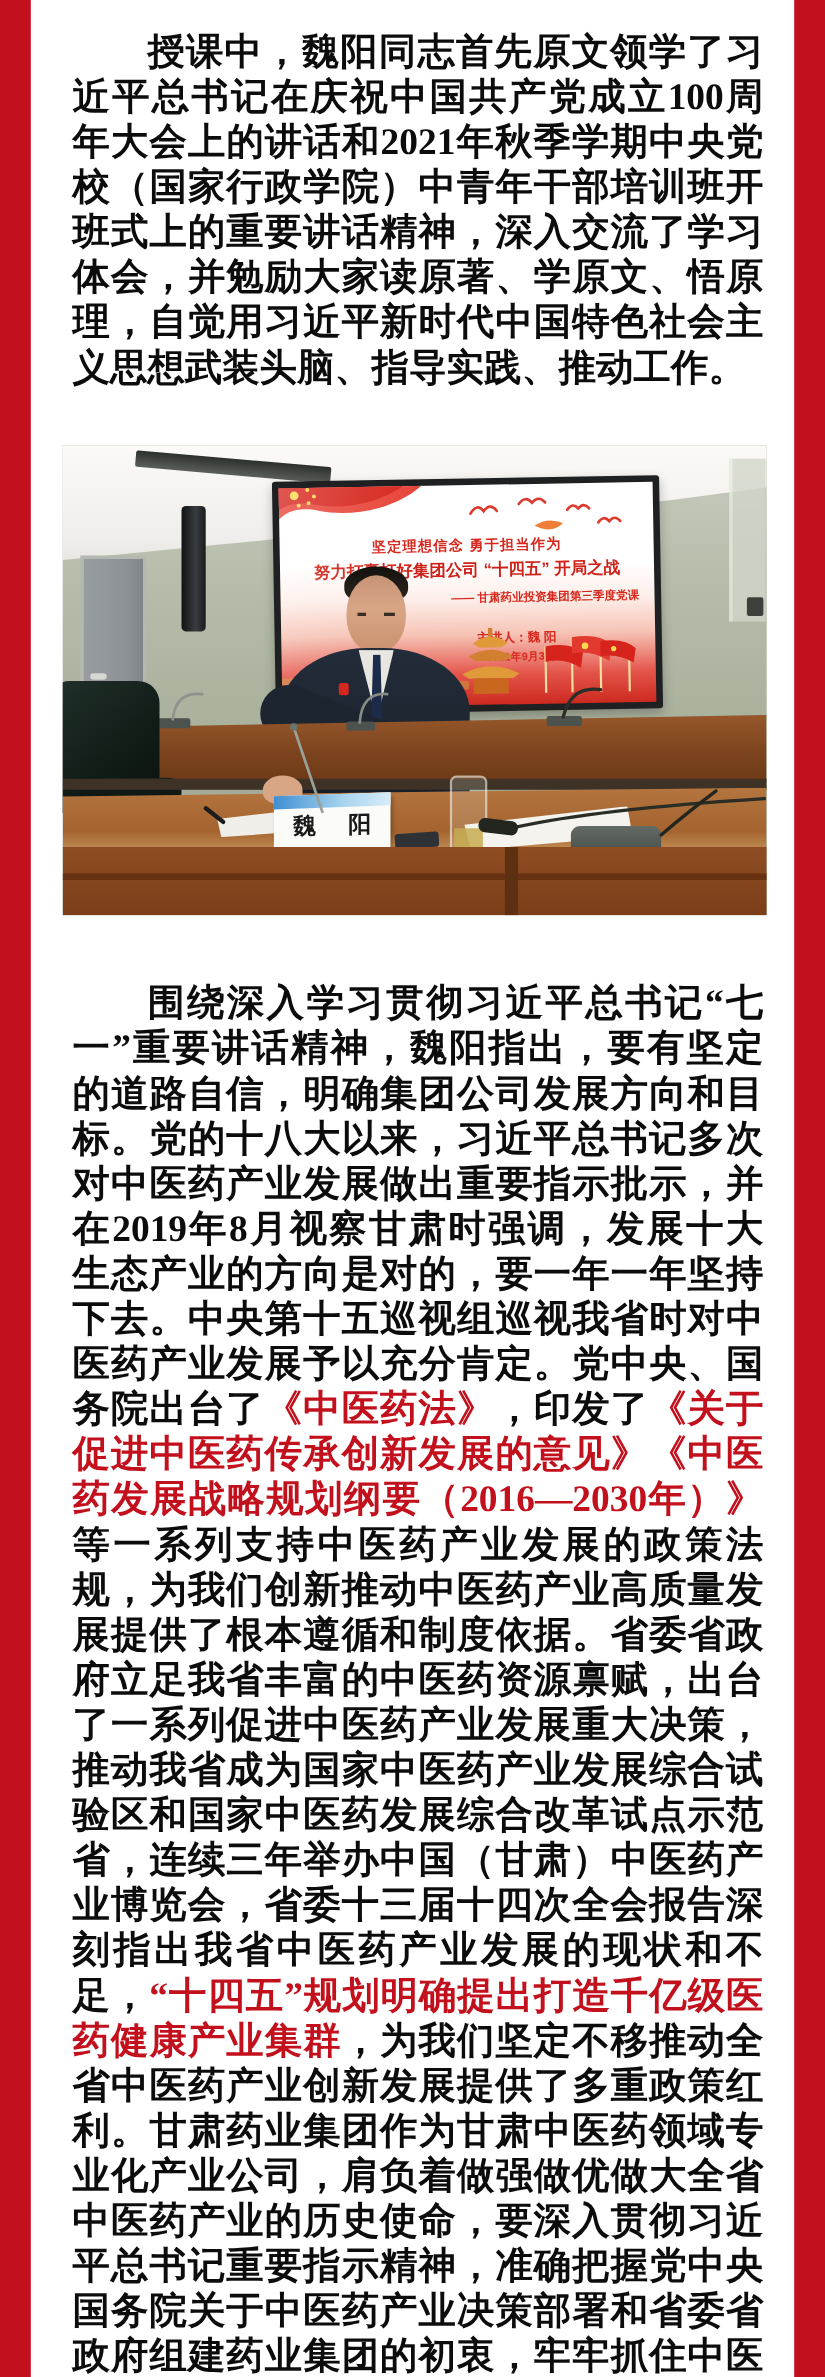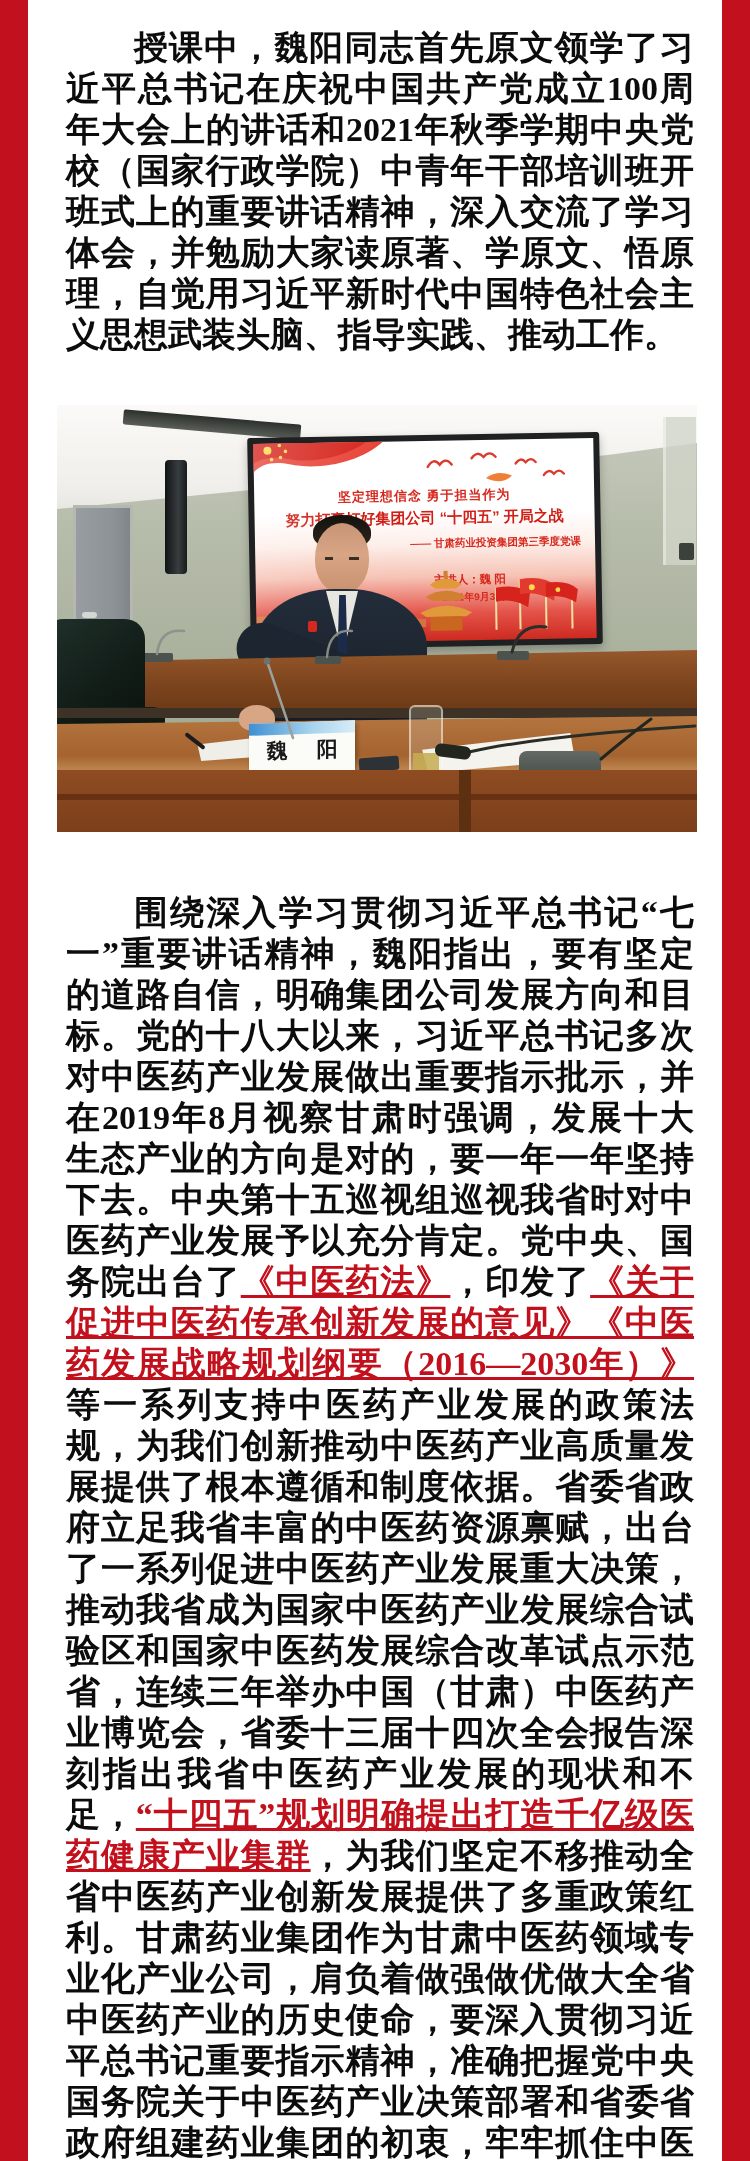--- a/index.html
+++ b/index.html
@@ -4,21 +4,21 @@
 <style>
   html,body{margin:0;padding:0;background:#ffffff;}
   #page{position:relative;width:750px;height:2161px;background:#ffffff;overflow:hidden;
         font-family:"Liberation Serif","DejaVu Serif",serif;}
   .side-border{position:absolute;top:0;width:28px;height:2161px;background:#c2101f;}
   #border-left{left:0;}
   #border-right{right:0;}
   #column{position:absolute;left:28px;top:0;width:694px;height:2161px;padding-top:27px;box-sizing:border-box;}
   .para{margin:0 28px 0 38px;font-size:34px;line-height:41px;font-weight:700;color:#0c0c0c;
         text-align:justify;text-indent:2em;letter-spacing:0;}
-  .em-red{color:#c2101c;text-decoration:underline;}
+  .em-red{color:#c2101c;}
   
   #photo{position:relative;width:640px;height:427px;margin:50px 0 0 29px;overflow:hidden;
          background:linear-gradient(180deg,#c8cbbf 0%,#b7bdab 28%,#aab19d 58%,#9aa18e 100%);
          font-family:"Liberation Sans","DejaVu Sans",sans-serif;}
   .ceiling{position:absolute;left:0;top:0;width:100%;height:120px;
            background:linear-gradient(180deg,#fbfaf8 0%,#efeeea 70%,#e2e1dc 100%);
            clip-path:polygon(0 0,100% 0,100% 38px,86% 50px,0 104px);}
   .vent{position:absolute;left:66px;top:12px;width:178px;height:15px;background:linear-gradient(180deg,#2c302c,#5a5f58);
         transform:rotate(5deg);border-radius:2px;}
   .whiteboard{position:absolute;left:606px;top:12px;width:30px;height:148px;background:#d2d6ca;

